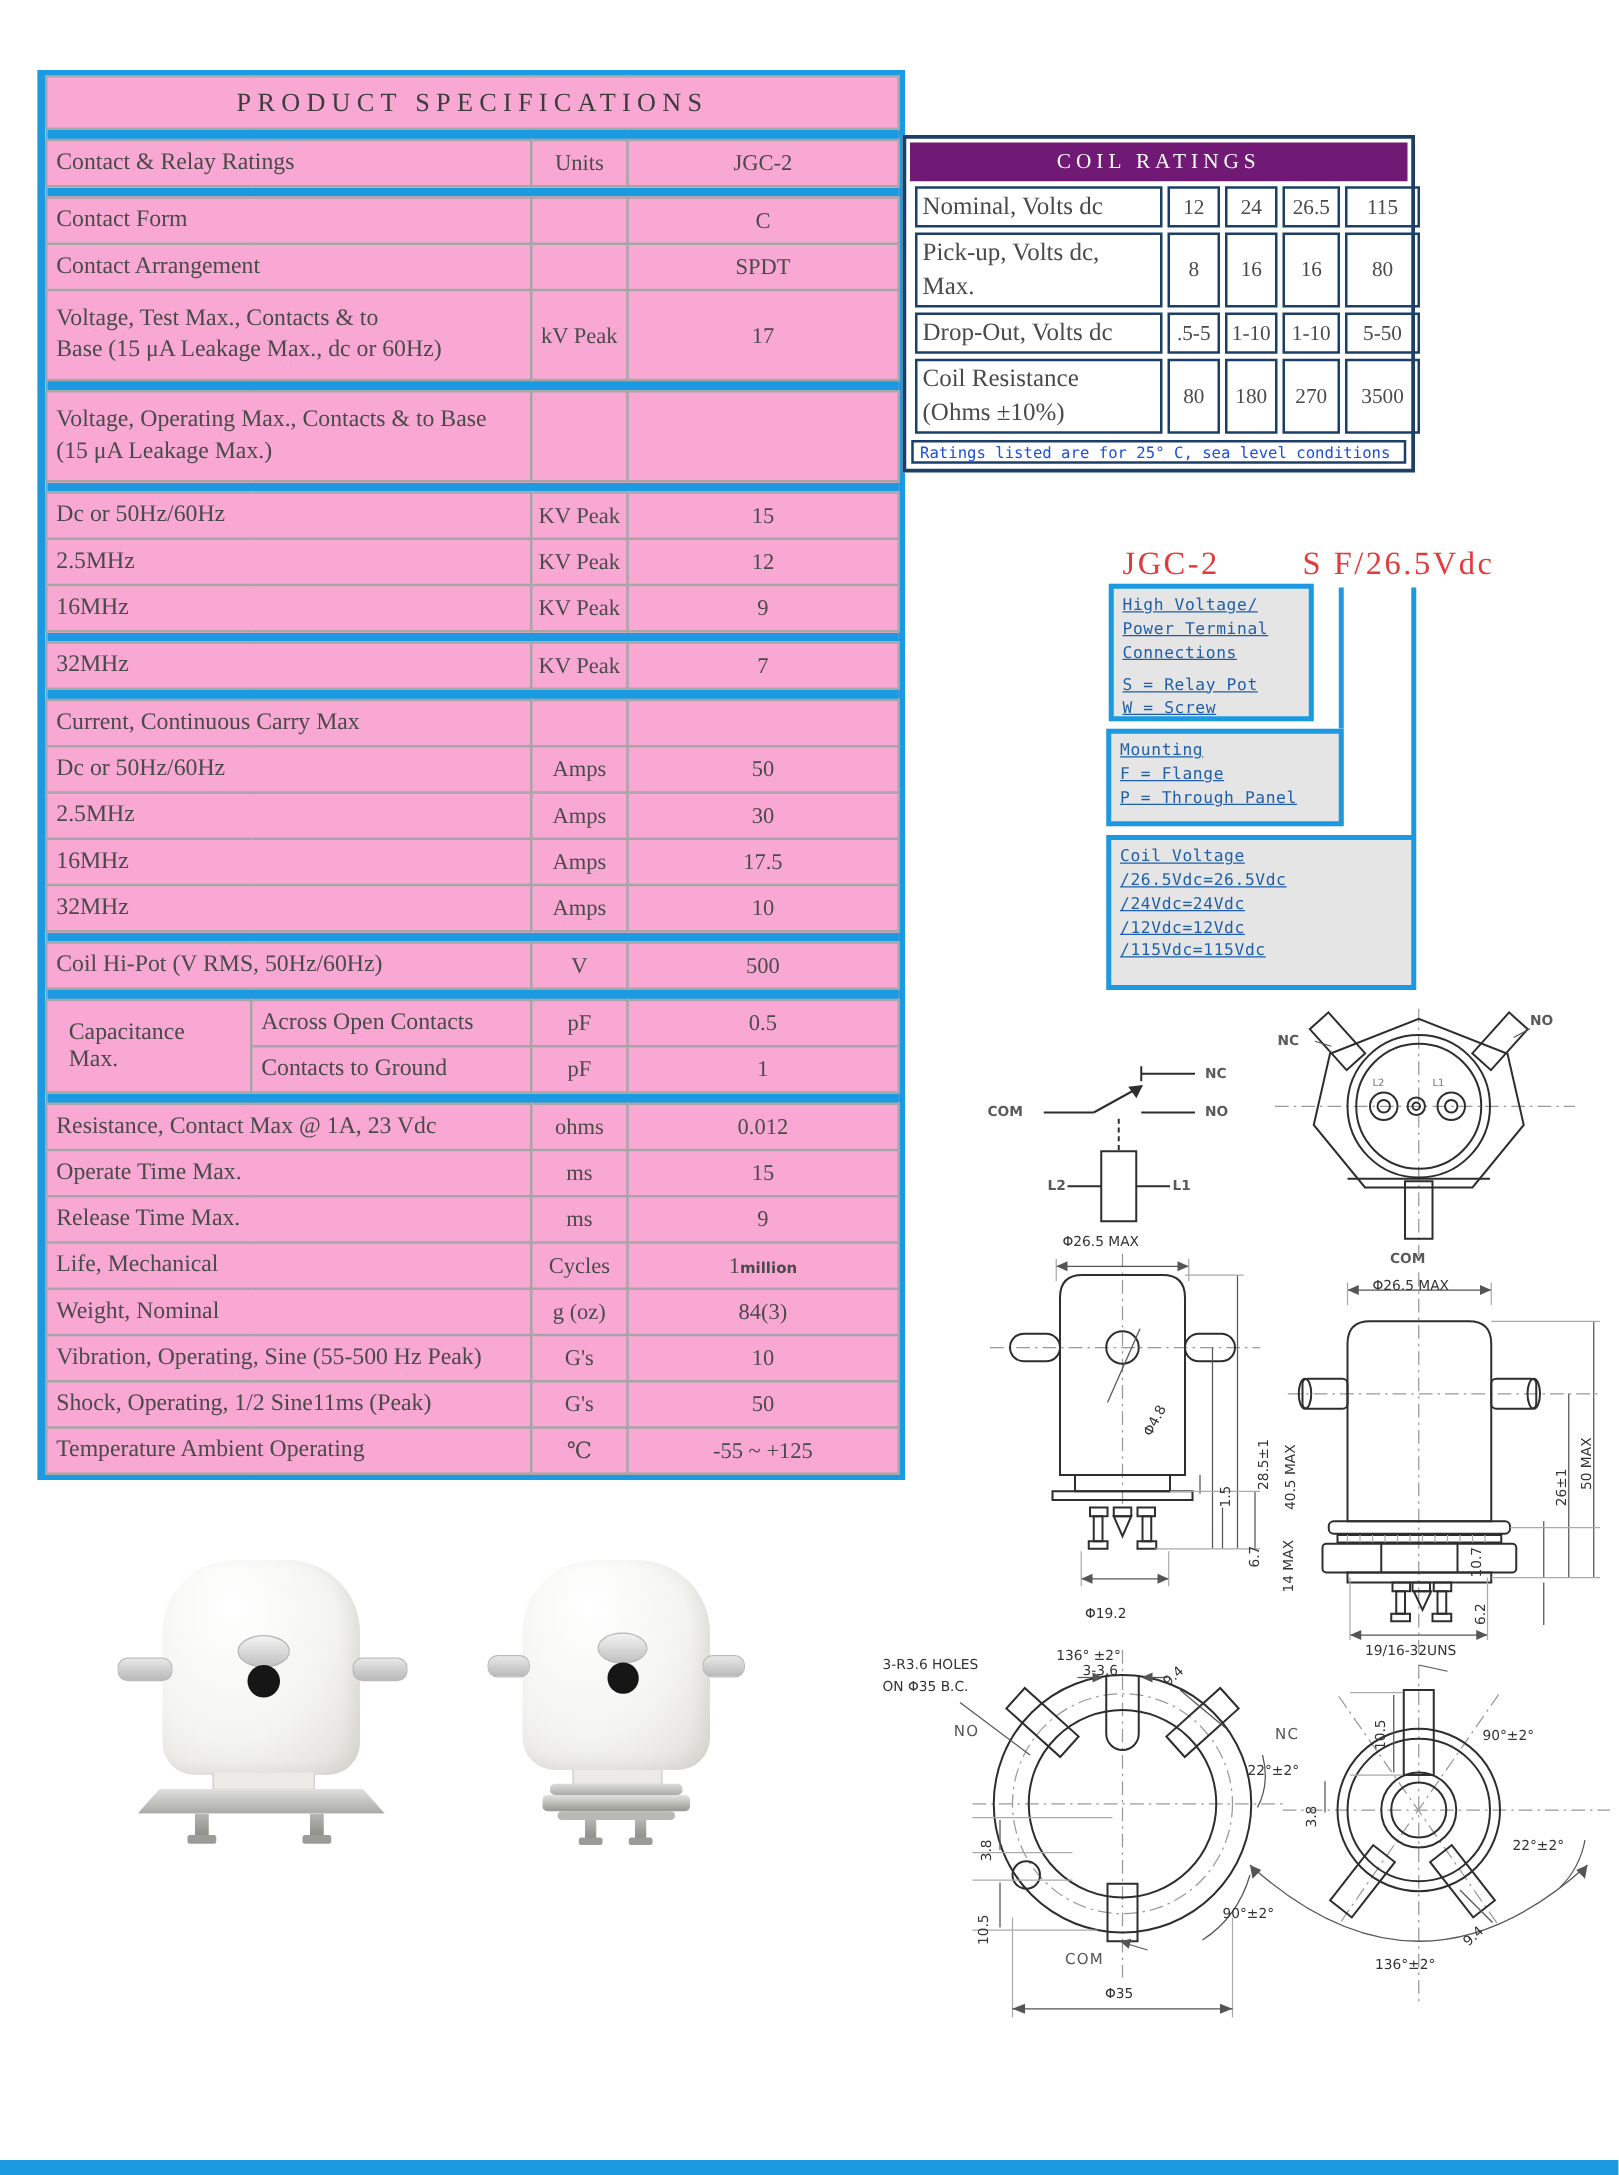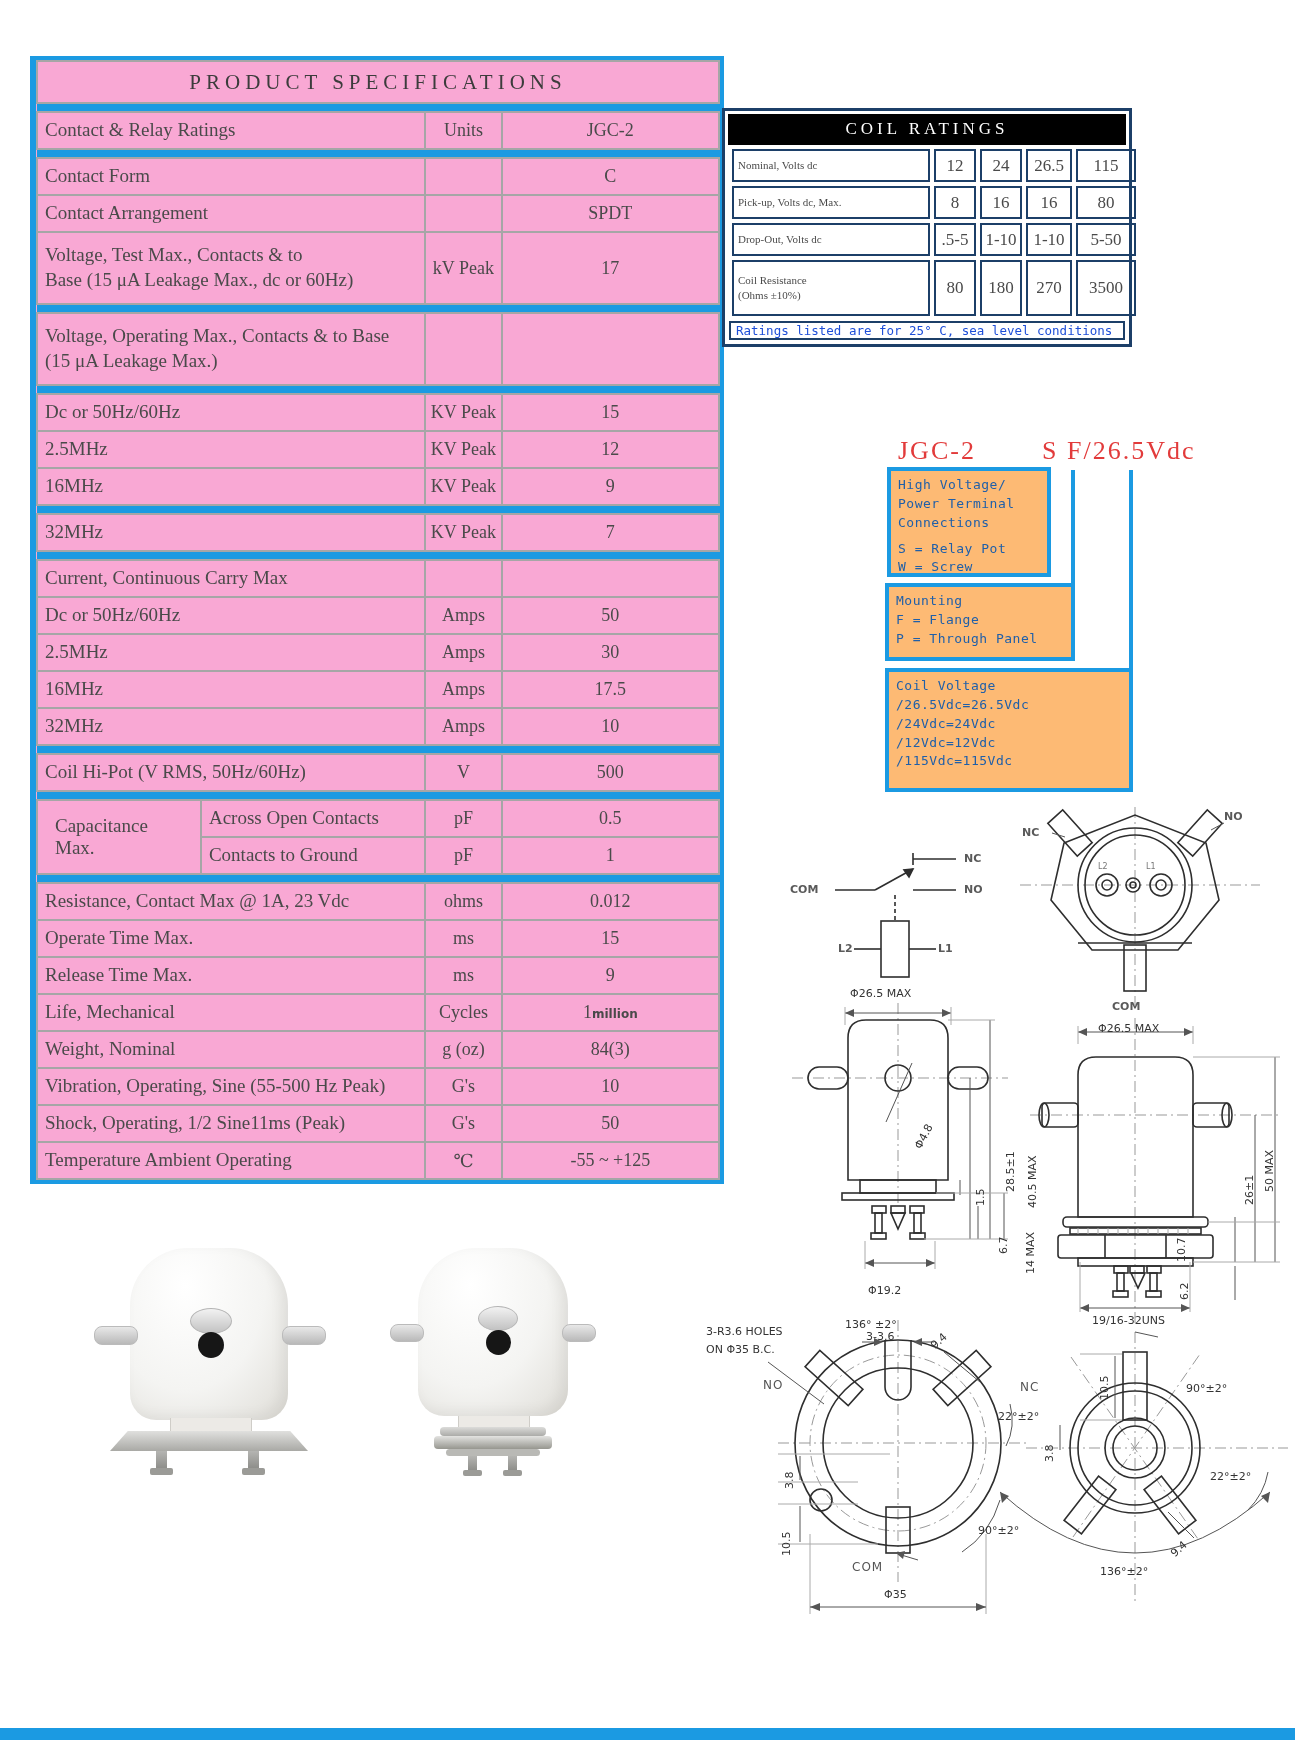--- a/index.html
+++ b/index.html
@@ -15,34 +15,34 @@
   .seprow td{background:#1b9ae2;height:7px;border:1px solid #1b9ae2;padding:0;line-height:0;}
   .label-cell{padding:1px 7px;font-size:19px;color:#4a4a4a;white-space:pre-line;line-height:1.3;}
   .group-cell{padding:1px 17px;font-size:19px;color:#4a4a4a;}
   .units-cell{text-align:center;font-size:18px;color:#4a4a4a;}
   .value-cell{text-align:center;font-size:18px;color:#4a4a4a;}
   .vs{font-family:"DejaVu Sans",sans-serif;font-size:12px;font-weight:700;}
 
   
   .coil-wrap{position:absolute;left:722px;top:108px;width:410px;background:#fff;
              border:3px solid #1c3f68;padding:3px;box-sizing:border-box;}
-  .coil-header{background:#000000;color:#fff;text-align:center;font-size:17px;
+  .coil-header{background:#701a75;color:#fff;text-align:center;font-size:17px;
                letter-spacing:4px;padding:5px 0 6px 0;}
   .coil-table{border-collapse:separate;border-spacing:4px;width:100%;table-layout:fixed;}
   .coil-table td{border:2px solid #1c3f68;color:#4a4a4a;}
-  .cl{font-size:11px;padding:1px 4px;white-space:pre-line;line-height:1.35;}
+  .cl{font-size:20px;padding:1px 4px;white-space:pre-line;line-height:1.35;}
   .cv{text-align:center;font-size:17px;}
   .coil-note{border:2px solid #1c3f68;margin:1px;padding:0 5px;font-size:12.5px;
              color:#1d4ed8;font-family:"DejaVu Sans Mono",monospace;letter-spacing:0px;}
 
   
   .pn-red{position:absolute;color:#e23b3b;font-size:26px;letter-spacing:2px;white-space:nowrap;}
-  .pn-box{position:absolute;border:4px solid #1b9ae2;background:#fdba74;color:#1f5fa9;
+  .pn-box{position:absolute;border:4px solid #1b9ae2;background:#e5e5e5;color:#1f5fa9;
           font-family:"DejaVu Sans Mono",monospace;font-size:13px;line-height:1.45;
-          padding:5px 7px;box-sizing:border-box;letter-spacing:0.5px;}
+          padding:5px 7px;box-sizing:border-box;letter-spacing:0.5px;text-decoration:underline;}
   .pn-box.b1 div:nth-child(4){margin-top:7px;}
   .pn-line{position:absolute;background:#1b9ae2;width:4px;}
 
   
   .drw{position:absolute;}
   svg{display:block;}
   .s{stroke:#2e2e2e;stroke-width:1.6;fill:none;}
   .sf{stroke:#2e2e2e;stroke-width:1.6;fill:#2e2e2e;}
   .cline{stroke:#999;stroke-width:1;fill:none;stroke-dasharray:11 4 2 4;}
   .dline{stroke:#555;stroke-width:1;fill:none;}

